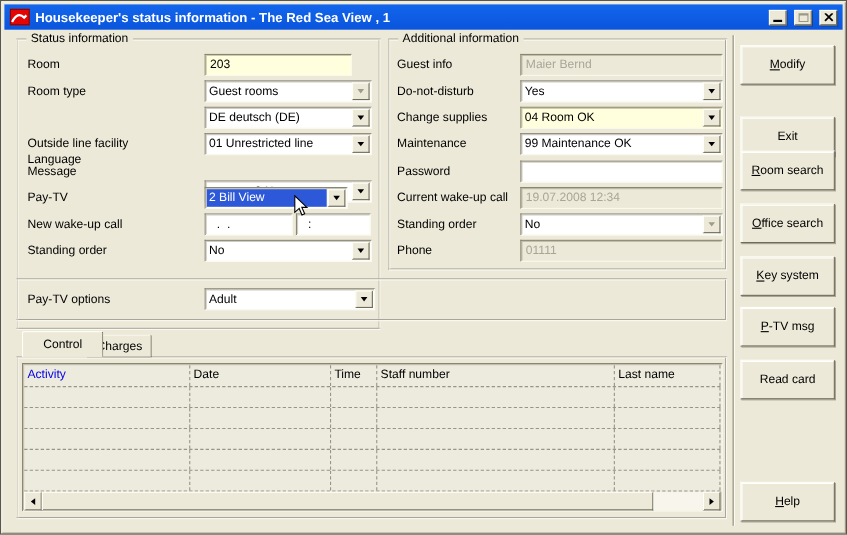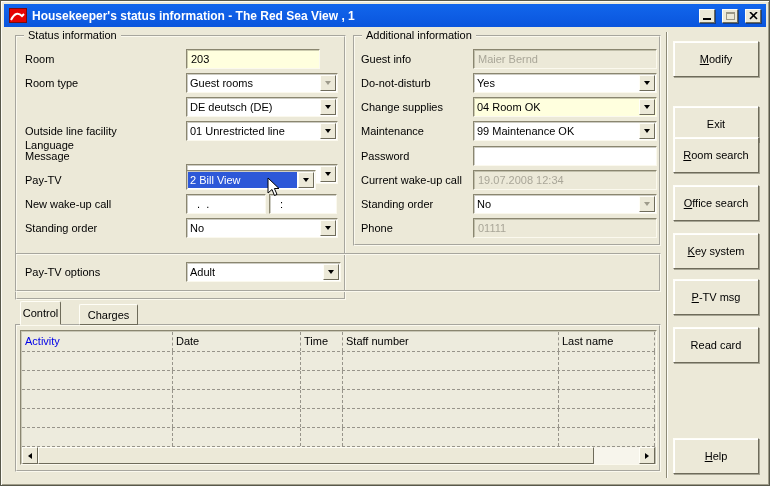--- a/index.html
+++ b/index.html
@@ -64,21 +64,21 @@
     border:1px solid;border-color:#fffef7 #6e6b5a #6e6b5a #fffef7;
     box-shadow:1px 1px 0 rgba(84,82,66,.45), inset 1px 1px 0 #fff;
     display:flex;align-items:center;justify-content:center;
     font-family:"Liberation Sans",sans-serif;font-size:11px;color:#000;
   }
   .btn .mn{text-decoration:underline;}
   .vsep{position:absolute;left:665px;top:31px;height:446px;width:2px;
     border-left:1px solid #8d8a76;border-right:1px solid #fffef7;}
   
   .tab{position:absolute;display:flex;align-items:center;justify-content:center;background:#ECE9D8;}
-  .tab.active{left:19px;top:300px;width:41px;height:24px;z-index:3;
+  .tab.active{left:19px;top:300px;width:74px;height:24px;z-index:3;
     border:1px solid;border-color:#fffef7 #6e6b5a #ECE9D8 #fffef7;
     border-radius:2px 2px 0 0;text-align:right;}
   .tab.inactive{left:78px;top:303px;width:59px;height:21px;
     border:1px solid;border-color:#fffef7 #6e6b5a #6e6b5a #fffef7;
     border-radius:2px 2px 0 0;}
   .tabpanel{position:absolute;left:14px;top:323px;width:646px;height:148px;border:2px groove #fbf9ee;}
   .grid-table{
     position:absolute;left:19px;top:329px;width:637px;height:135px;
     border:1px solid;border-color:#8a8670 #fbf9ee #fbf9ee #8a8670;
     box-shadow:inset 1px 1px 0 rgba(131,128,105,.35);

